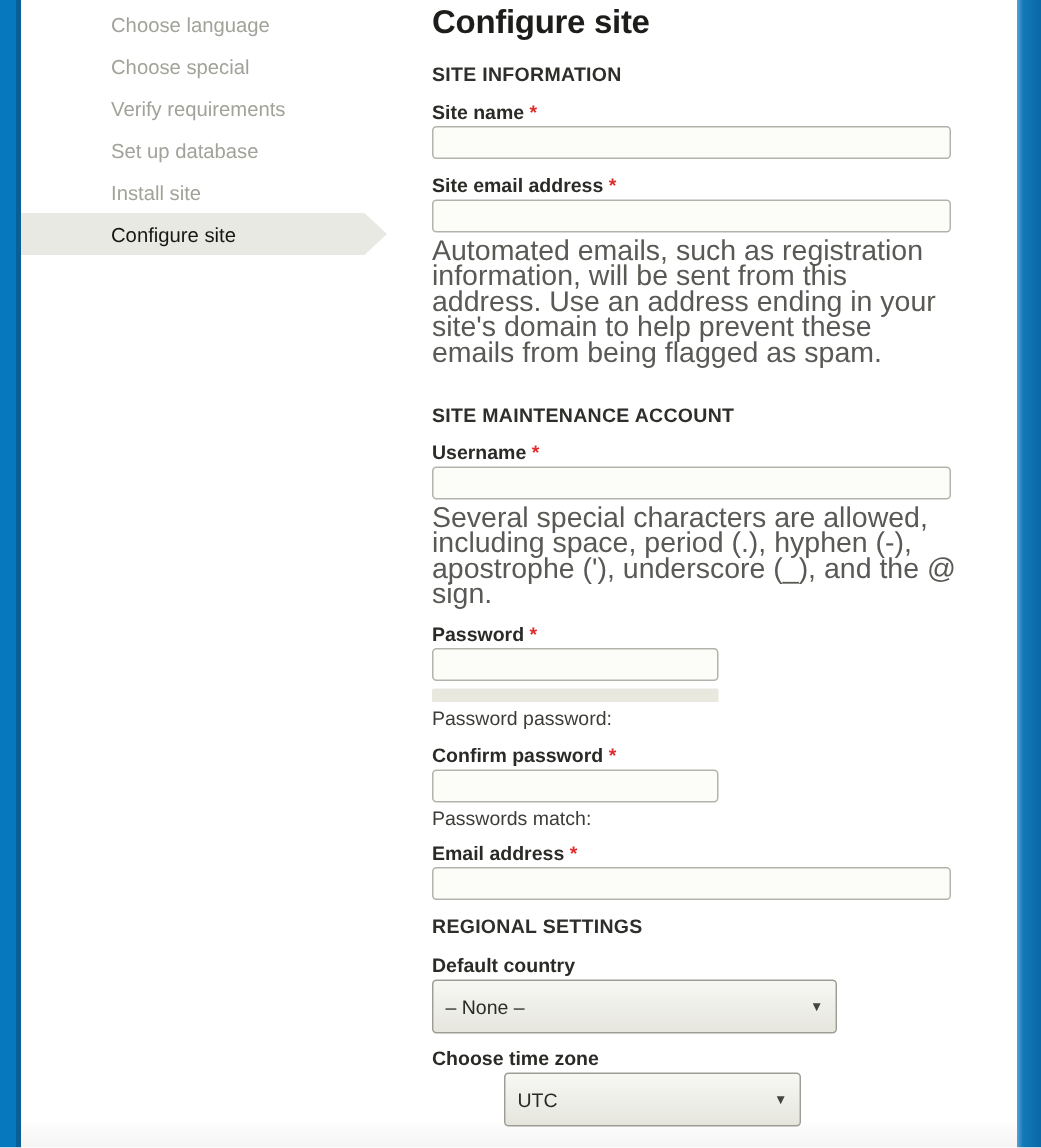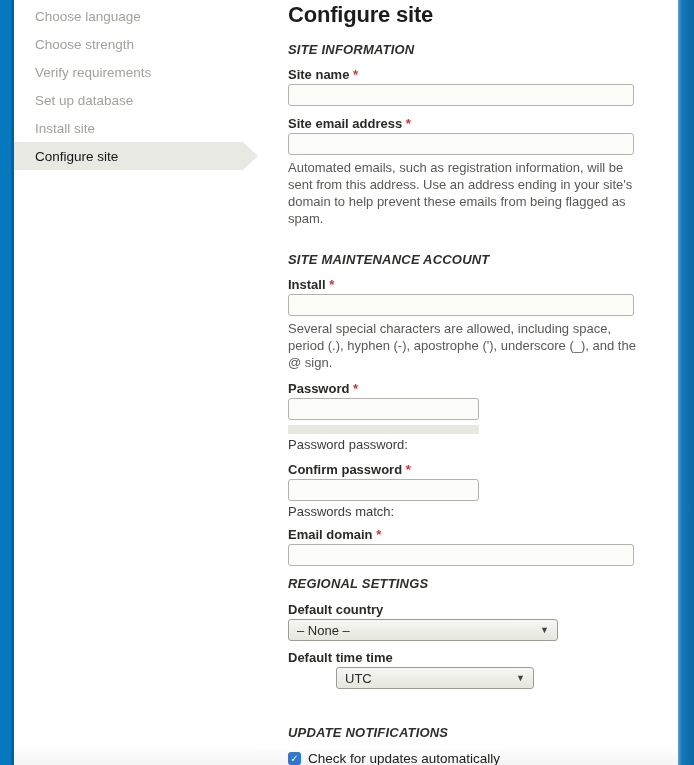--- a/index.html
+++ b/index.html
@@ -15,62 +15,61 @@
     background:linear-gradient(to right,#0678be 0,#0678be 11px,#0a5e97 11px,#0a5e97 14px);
   }
   .right-bar{
     position:absolute;right:0;top:0;width:16px;height:765px;
     background:linear-gradient(to right,#57a3d4 0,#1479b8 4px,#0b68a6 16px);
   }
   
   .sidebar{position:absolute;left:14px;top:2px;width:250px;}
   .step{
     height:28px;width:244px;box-sizing:border-box;
-    display:flex;align-items:center;padding-left:21px;
+    display:flex;align-items:center;padding-left:60px;
     font-size:13.5px;color:#a2a29b;
   }
   .step.active{
     color:#161616;background:#e9e9e3;
     clip-path:polygon(0 0,calc(100% - 15px) 0,100% 50%,calc(100% - 15px) 100%,0 100%);
   }
   
   .main{position:absolute;left:288px;top:0;width:346px;}
   h1.page-title{
     font-size:22px;font-weight:bold;color:#1d1d1b;
     margin:2px 0 0 0;letter-spacing:-0.2px;
   }
   .section-heading{
     font-size:13px;font-weight:bold;color:#2e2e2a;
     letter-spacing:0.2px;
-    font-style:italic;
   }
   .sec-site-info .section-heading{margin-top:14px;}
   .sec-maintenance .section-heading{margin-top:25px;}
   .sec-regional .section-heading{margin-top:10px;}
   .sec-updates .section-heading{margin-top:36px;}
   .field-label{
     display:block;font-size:13px;font-weight:bold;color:#2a2a26;margin-top:10px;
   }
   .field-label .req{color:#e02b2b;font-weight:bold;}
   input.text-input{
     display:block;box-sizing:border-box;margin-top:2px;
     width:100%;height:22px;padding:0 6px;
     border:1px solid #b3b3ac;border-radius:3px;background:#fcfcf9;
     font-family:inherit;font-size:13px;color:#222;outline:none;
   }
   input.text-input.short{width:191px;}
   .help-text{
-    margin-top:4px;font-size:13px;line-height:17px;color:#595955;width:350px;
+    margin-top:4px;font-size:19px;line-height:17px;color:#595955;width:350px;
   }
   .strength-bar{
     margin-top:5px;width:191px;height:9px;background:#e8e8df;border-radius:1px;
   }
   .meta-text{margin-top:3px;font-size:13px;color:#3c3c38;}
   .fake-select{
-    box-sizing:border-box;margin-top:2px;height:22px;
+    box-sizing:border-box;margin-top:2px;height:36px;
     display:flex;align-items:center;justify-content:space-between;
     padding:0 8px;border:1px solid #9d9d96;border-radius:3px;
     background:linear-gradient(#f7f7f4,#e6e6de);
     font-size:13px;color:#2a2a26;cursor:default;
   }
   .fake-select .arrow{font-size:9px;color:#454540;}
   .select-country{width:270px;}
   .select-timezone{width:198px;margin-left:48px;}
   .checkbox-row{
     display:flex;align-items:center;gap:7px;margin-top:11px;
@@ -87,21 +86,21 @@
   }
 </style>
 </head>
 <body>
 
 <div class="left-bar"></div>
 <div class="right-bar"></div>
 
 <nav class="sidebar">
   <div class="step">Choose language</div>
-  <div class="step">Choose strength</div>
+  <div class="step">Choose special</div>
   <div class="step">Verify requirements</div>
   <div class="step">Set up database</div>
   <div class="step">Install site</div>
   <div class="step active">Configure site</div>
 </nav>
 
 <main class="main">
 
   <h1 class="page-title">Configure site</h1>
 
@@ -119,21 +118,21 @@
       <span class="req">*</span>
     </label>
     <input type="text" class="text-input" value="" style="">
     <div class="help-text">Automated emails, such as registration information, will be sent from this address. Use an address ending in your site's domain to help prevent these emails from being flagged as spam.</div>
   </section>
 
   <section class="sec-maintenance">
     <div class="section-heading">SITE MAINTENANCE ACCOUNT</div>
 
     <label class="field-label">
-      <span>Install</span>
+      <span>Username</span>
       <span class="req">*</span>
     </label>
     <input type="text" class="text-input" value="" style="">
     <div class="help-text">Several special characters are allowed, including space, period (.), hyphen (-), apostrophe ('), underscore (_), and the @ sign.</div>
 
     <label class="field-label">
       <span>Password</span>
       <span class="req">*</span>
     </label>
     <input type="password" class="text-input short" value="" style="">
@@ -141,39 +140,39 @@
     <div class="meta-text">Password password:</div>
 
     <label class="field-label">
       <span>Confirm password</span>
       <span class="req">*</span>
     </label>
     <input type="password" class="text-input short" value="" style="">
     <div class="meta-text">Passwords match:</div>
 
     <label class="field-label" style="margin-top:8px;">
-      <span>Email domain</span>
+      <span>Email address</span>
       <span class="req">*</span>
     </label>
     <input type="text" class="text-input" value="" style="">
   </section>
 
   <section class="sec-regional">
     <div class="section-heading">REGIONAL SETTINGS</div>
 
     <label class="field-label" style="margin-top:11px;">
       <span>Default country</span>
     </label>
     <div class="fake-select select-country">
       <span>– None –</span>
       <span class="arrow">▼</span>
     </div>
 
     <label class="field-label" style="margin-top:9px;">
-      <span>Default time time</span>
+      <span>Choose time zone</span>
     </label>
     <div class="fake-select select-timezone">
       <span>UTC</span>
       <span class="arrow">▼</span>
     </div>
   </section>
 
   <section class="sec-updates">
     <div class="section-heading">UPDATE NOTIFICATIONS</div>
 

